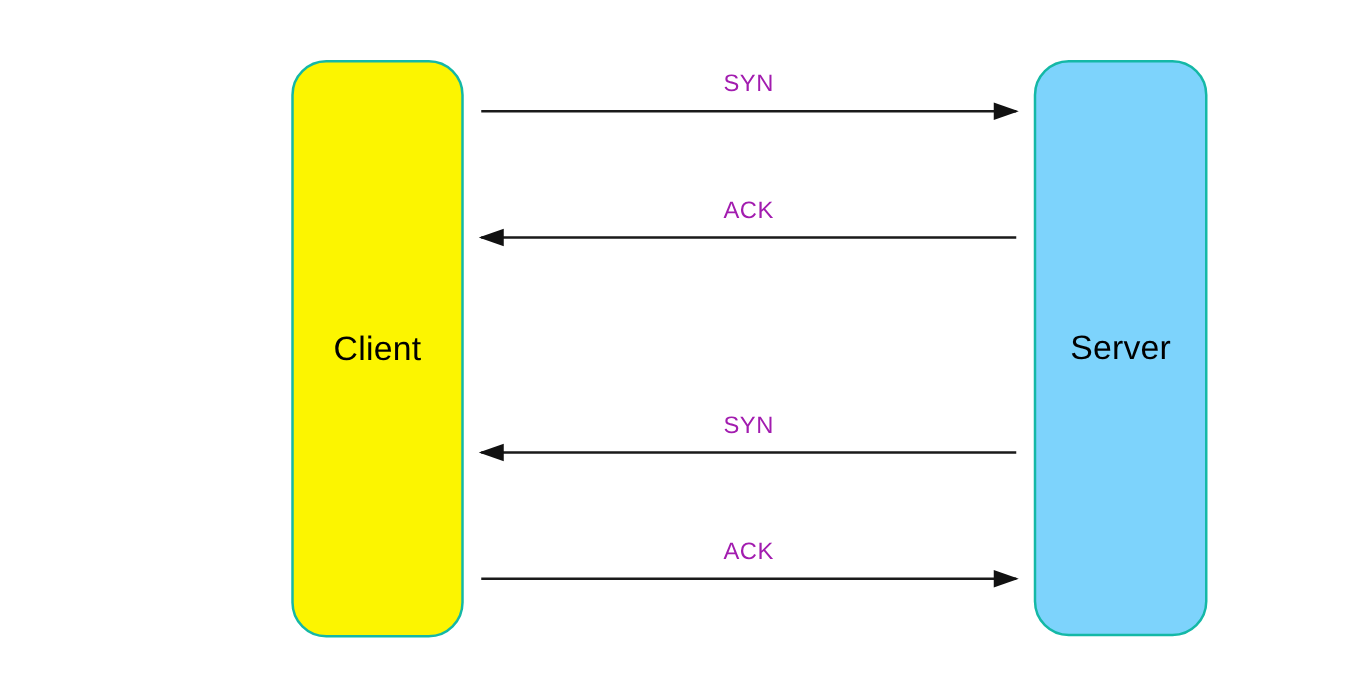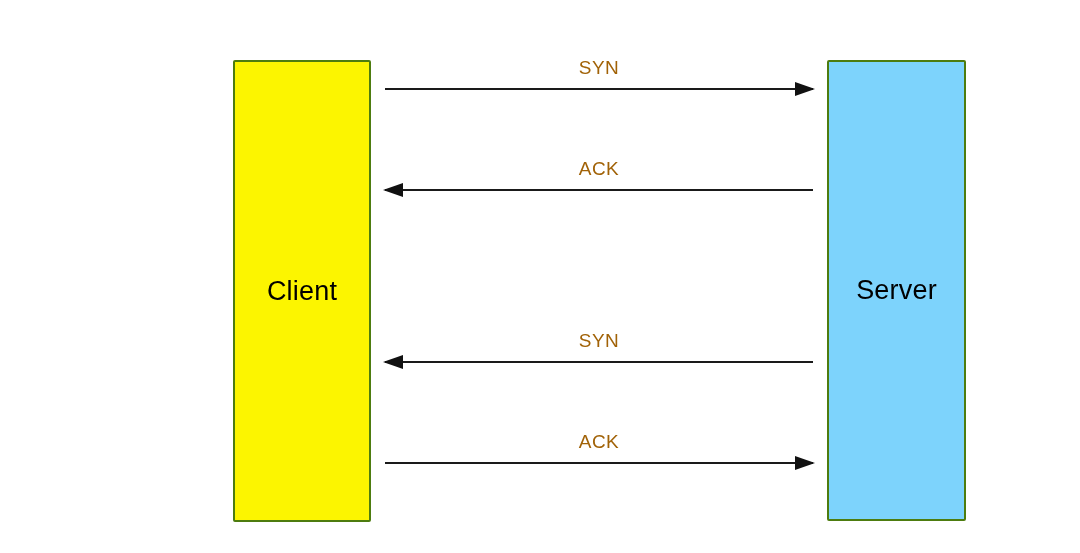--- a/index.html
+++ b/index.html
@@ -13,26 +13,25 @@
     width: 1080px;
     height: 553px;
     background: #ffffff;
     overflow: hidden;
   }
   .node {
     position: absolute;
     top: 48px;
     height: 462px;
     box-sizing: border-box;
-    border: 2px solid #4d7c0f;
-    border-radius: 2px;
+    border: 2px solid #14b8a6;
+    border-radius: 28px;
     display: flex;
     align-items: center;
     justify-content: center;
-    margin-top: 12px;
   }
   .node-client { left: 233px; width: 138px; }
   .node-server { left: 827px; width: 139px; height: 461px; }
   .node-label {
     font-size: 27px;
     color: #000000;
     letter-spacing: 0.2px;
   }
   .arrow {
     position: absolute;
@@ -68,21 +67,21 @@
     left: -2px;
     border-right: 20px solid #111111;
   }
   .arrow-label {
     position: absolute;
     left: 0;
     right: 0;
     bottom: 10px;
     text-align: center;
     font-size: 19px;
-    color: #a16207;
+    color: #a21caf;
     letter-spacing: 0.5px;
   }
 </style>
 </head>
 <body>
 
 <div class="canvas">
 
   <div class="node node-client" style="background-color: rgb(252, 245, 0);">
     <span class="node-label">Client</span>

